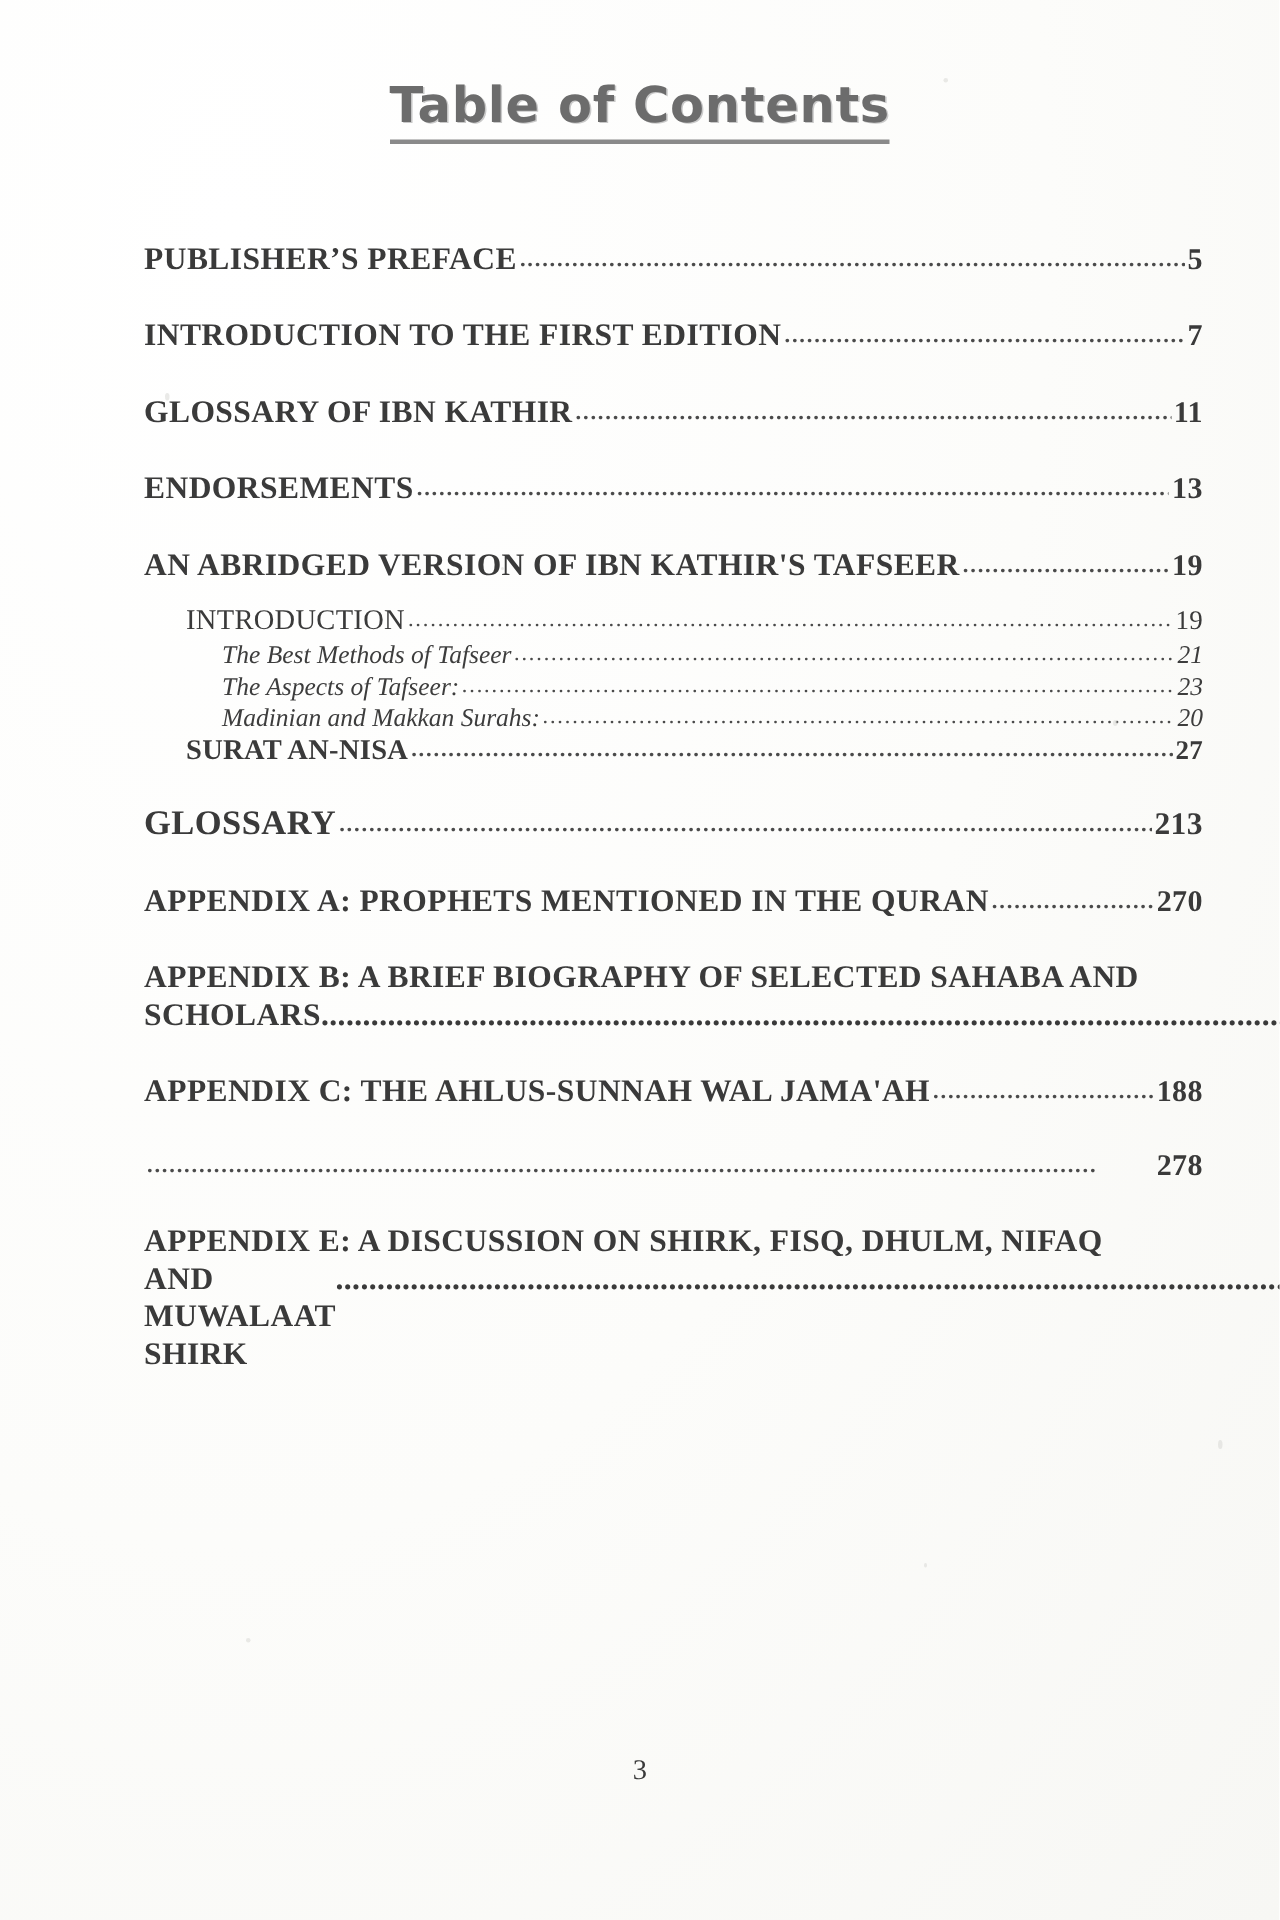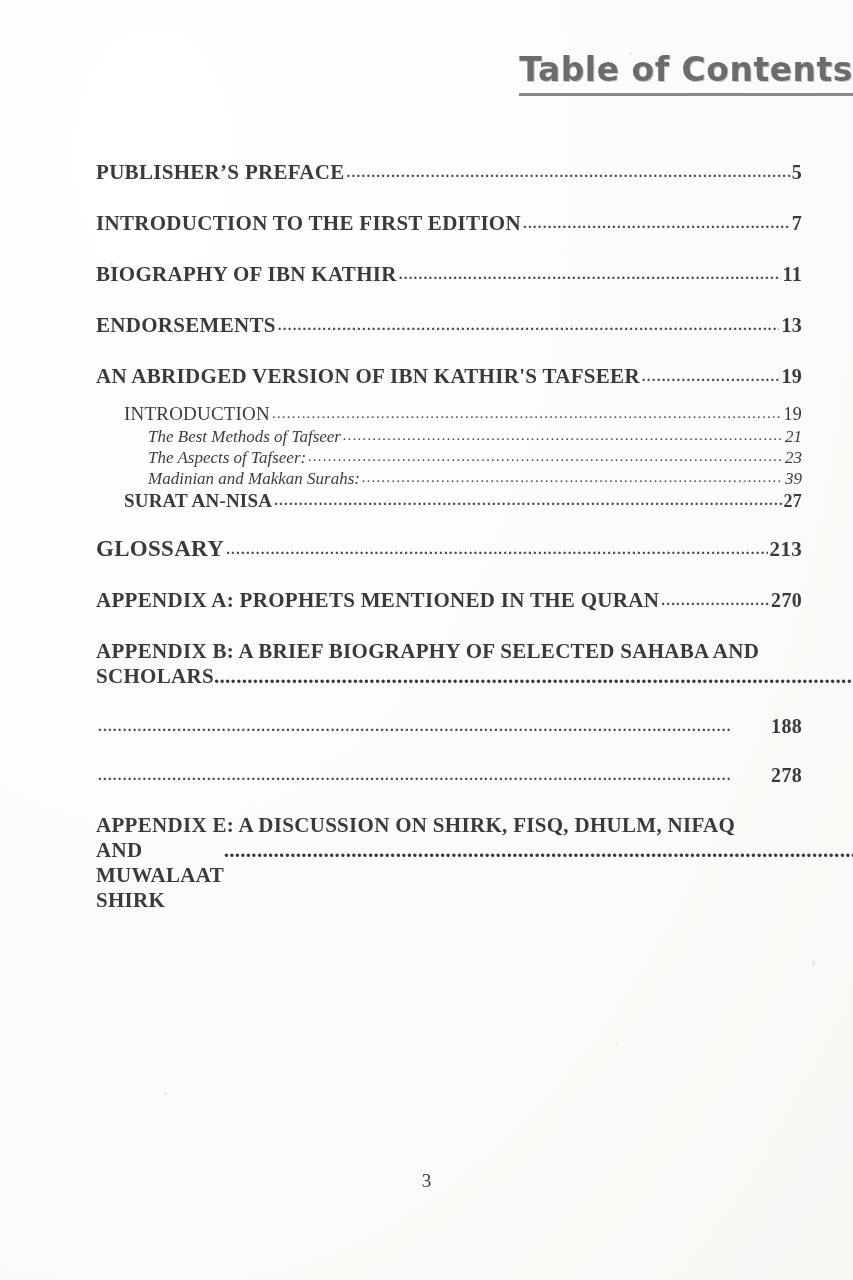--- a/index.html
+++ b/index.html
@@ -19,21 +19,21 @@
     position: absolute;
     inset: 0;
     background:
       radial-gradient(ellipse at 18% 12%, #ffffff 0%, #fcfcfa 55%, #f7f7f4 100%);
   }
   .page-title {
     position: absolute;
     top: 50px;
     left: 0;
     right: 0;
-    text-align: right;
+    text-align: center;
     font-family: "DejaVu Sans", sans-serif;
     font-weight: bold;
     font-size: 33px;
     letter-spacing: 0.5px;
     color: #6c6c6c;
     text-shadow: 1px 1px 0 #c9c9c9;
   }
   .page-title span {
     border-bottom: 3px solid #8a8a8a;
     padding-bottom: 4px;
@@ -162,21 +162,21 @@
       <span class="page-num">5</span>
     </div>
 
     <div class="entry lvl0">
       <span class="label">INTRODUCTION TO THE FIRST EDITION</span>
       <span class="dots">................................................................................................................................</span>
       <span class="page-num">7</span>
     </div>
 
     <div class="entry lvl0">
-      <span class="label">BIOGRAPHY OF IBN KATHIR</span>
+      <span class="label">GLOSSARY OF IBN KATHIR</span>
       <span class="dots">................................................................................................................................</span>
       <span class="page-num">11</span>
     </div>
 
     <div class="entry lvl0">
       <span class="label">ENDORSEMENTS</span>
       <span class="dots">................................................................................................................................</span>
       <span class="page-num">13</span>
     </div>
 
@@ -200,21 +200,21 @@
 
     <div class="entry lvl2">
       <span class="label">The Aspects of Tafseer:</span>
       <span class="dots">................................................................................................................................</span>
       <span class="page-num">23</span>
     </div>
 
     <div class="entry lvl2">
       <span class="label">Madinian and Makkan Surahs:</span>
       <span class="dots">................................................................................................................................</span>
-      <span class="page-num">39</span>
+      <span class="page-num">20</span>
     </div>
 
     <div class="entry lvl1 tight">
       <span class="label">SURAT AN-NISA</span>
       <span class="dots">................................................................................................................................</span>
       <span class="page-num">27</span>
     </div>
 
     <div class="entry lvl0 glossary-gap">
       <span class="label" style="font-size:23px;">GLOSSARY</span>
@@ -231,20 +231,21 @@
     <div class="wrap2">
       <div class="firstline">APPENDIX B: A BRIEF BIOGRAPHY OF SELECTED SAHABA AND</div>
       <div class="secondrow">
         <span class="label">SCHOLARS</span>
         <span class="dots">................................................................................................................................</span>
 
       </div>
     </div>
 
     <div class="entry lvl0">
+      <span class="label">APPENDIX C: THE AHLUS-SUNNAH WAL JAMA'AH</span>
       <span class="dots">................................................................................................................................</span>
       <span class="page-num">188</span>
     </div>
 
     <div class="entry lvl0">
       <span class="dots">................................................................................................................................</span>
       <span class="page-num">278</span>
     </div>
 
     <div class="wrap2">

